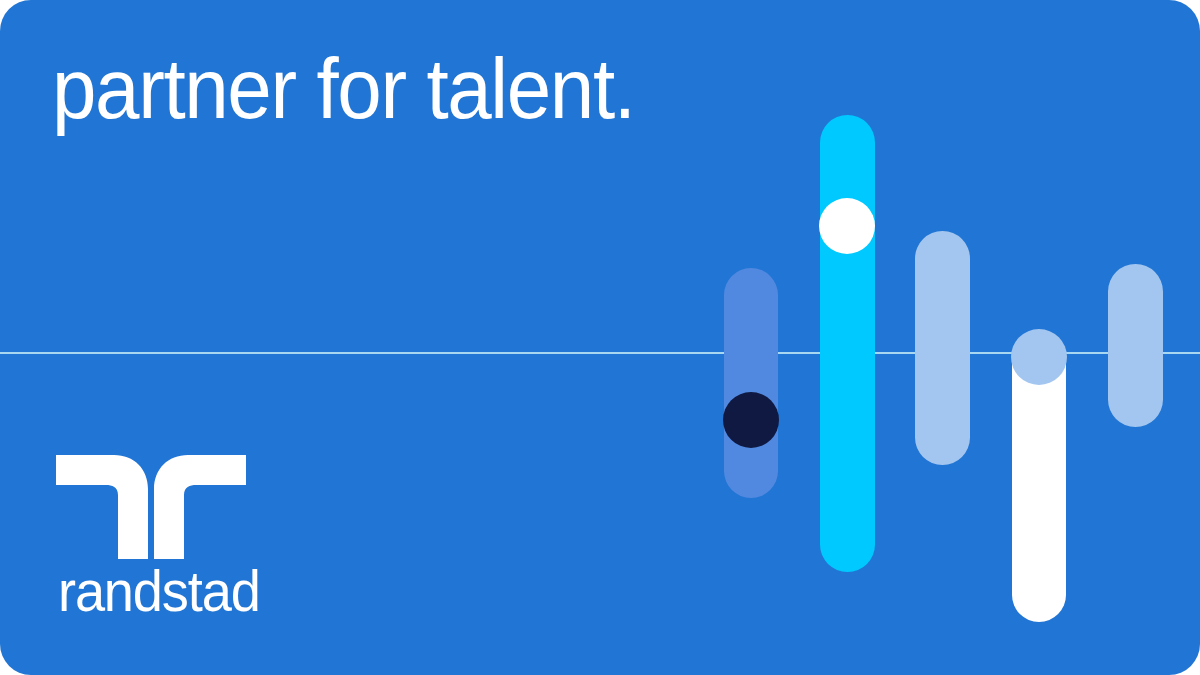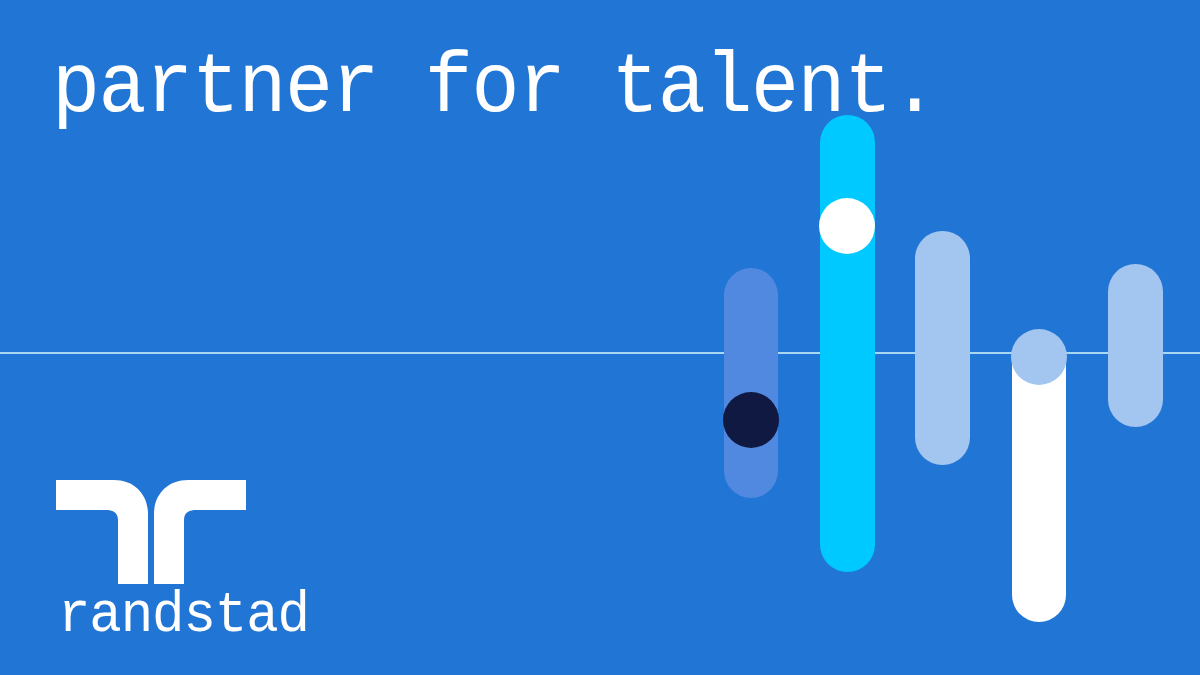--- a/index.html
+++ b/index.html
@@ -6,22 +6,23 @@
   html, body {
     margin: 0;
     padding: 0;
     background: #ffffff;
   }
   #banner {
     position: relative;
     width: 1200px;
     height: 675px;
     overflow: hidden;
-    font-family: Liberation Mono, monospace;
+    font-family: Liberation Sans, sans-serif;
     background: #2175D4;
+    border-radius: 31px;
   }
 
   
   #baseline {
     position: absolute;
     left: 0;
     top: 352px;
     width: 1200px;
     height: 2px;
     background: #BFE9F7;
@@ -41,21 +42,21 @@
     letter-spacing: -1.5px;
     white-space: nowrap;
     transform: scaleX(.93);
     transform-origin: left top;
   }
 
   
   #logo-lockup {
     position: absolute;
     left: 56px;
-    top: 480px;
+    top: 455px;
     width: 260px;
     height: 175px;
   }
   #logo-mark {
     display: block;
   }
   #logo-wordmark {
     position: absolute;
     left: 2px;
     top: 108px;

